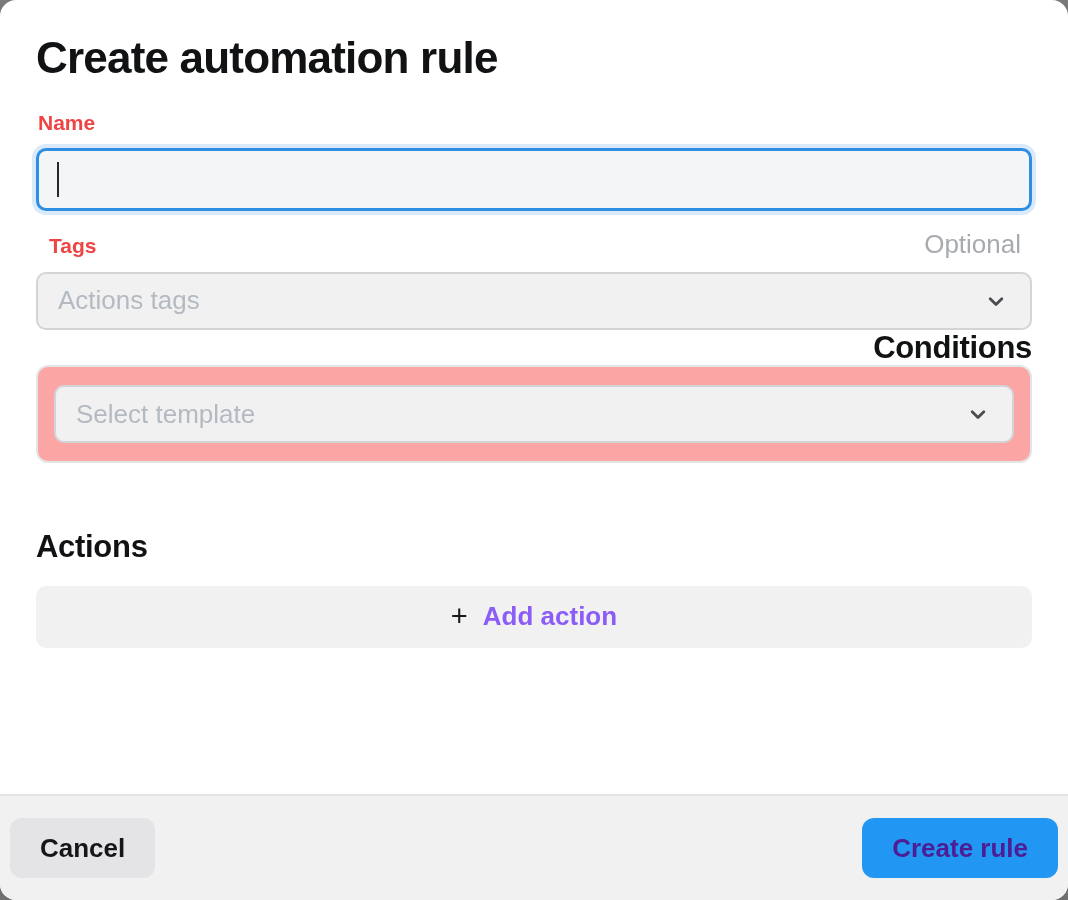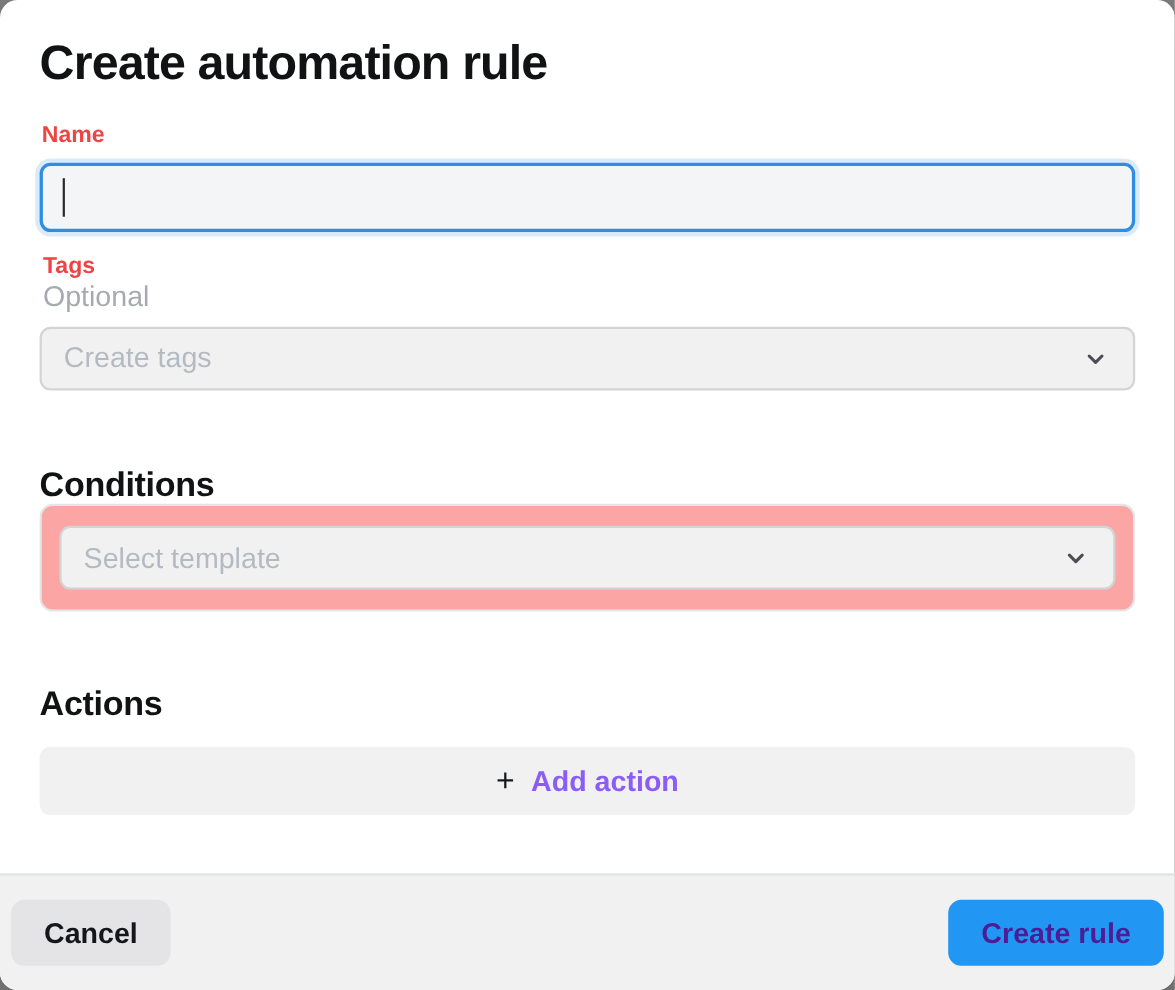--- a/index.html
+++ b/index.html
@@ -42,40 +42,39 @@
     box-shadow:0 0 0 4px var(--focus-ring);
     font-size:26px;font-family:inherit;color:#15171a;
     padding:0 18px;outline:none;
   }
   .caret{
     position:absolute;left:21px;top:14px;
     width:2px;height:35px;background:#26282b;
   }
   .tags-row{
     display:flex;justify-content:space-between;align-items:baseline;
-    margin:0 1px 12px;
-    flex-direction:column;
+    margin:0 11px 12px;
   }
   .tags-row .field-label{margin:0 0 0 2px;}
   .optional{font-size:26px;color:#a7abaf;font-weight:400;}
   .select{
     height:58px;width:100%;
     background:#f1f1f2;
     border:2px solid #d3d4d6;
     border-radius:10px;
     display:flex;align-items:center;justify-content:space-between;
     padding:0 20px;cursor:pointer;
   }
   .placeholder{font-size:26px;color:#b4bac1;}
   .chevron{width:28px;height:28px;flex:0 0 auto;}
   .section-heading{
     font-size:31px;font-weight:800;color:#101214;
     margin:0;line-height:1.15;letter-spacing:-0.3px;
   }
-  .conditions-heading{margin-top:68px;}
+  .conditions-heading{text-align:right;}
   .section-desc{
     font-size:21.5px;color:#17181b;
     margin:21px 0 22px;line-height:1.3;
   }
   .panel{
     border:2px solid #e4e5e7;
     border-radius:12px;
     padding:18px 16px;
     background:#fca5a5;
   }
@@ -115,21 +114,21 @@
     <div class="input-wrap">
       <input class="text-input" type="text" value="" style="">
       <div class="caret"></div>
     </div>
 
     <div class="tags-row">
       <div class="field-label">Tags</div>
       <div class="optional">Optional</div>
     </div>
     <div class="select">
-      <span class="placeholder">Create tags</span>
+      <span class="placeholder">Actions tags</span>
       <svg class="chevron" viewBox="0 0 24 24" fill="none" stroke="#4a4d52" stroke-width="2.4" stroke-linecap="round" stroke-linejoin="round">
           <path d="M7 10l5 5 5-5"></path>
         </svg>
     </div>
 
     <h2 class="section-heading conditions-heading">Conditions</h2>
     <div class="panel">
       <div class="select">
         <span class="placeholder">Select template</span>
         <svg class="chevron" viewBox="0 0 24 24" fill="none" stroke="#4a4d52" stroke-width="2.4" stroke-linecap="round" stroke-linejoin="round">

